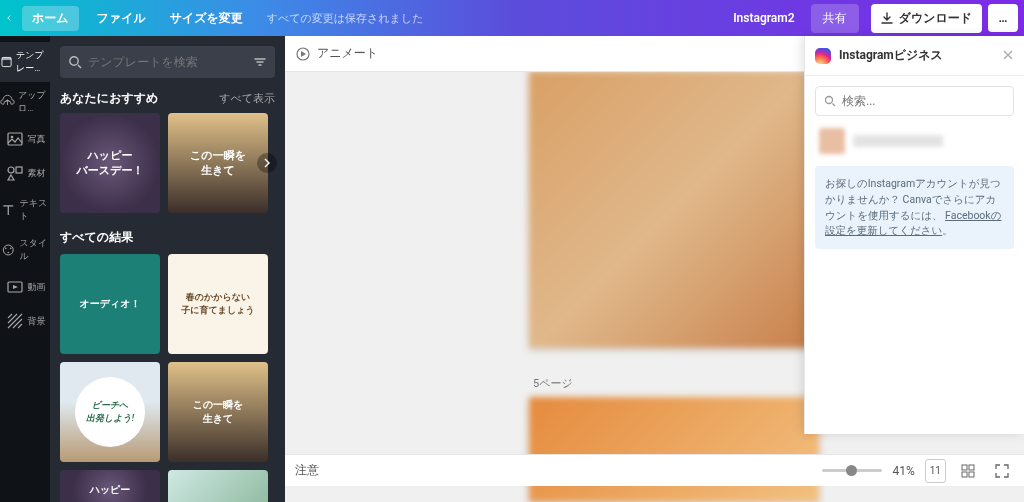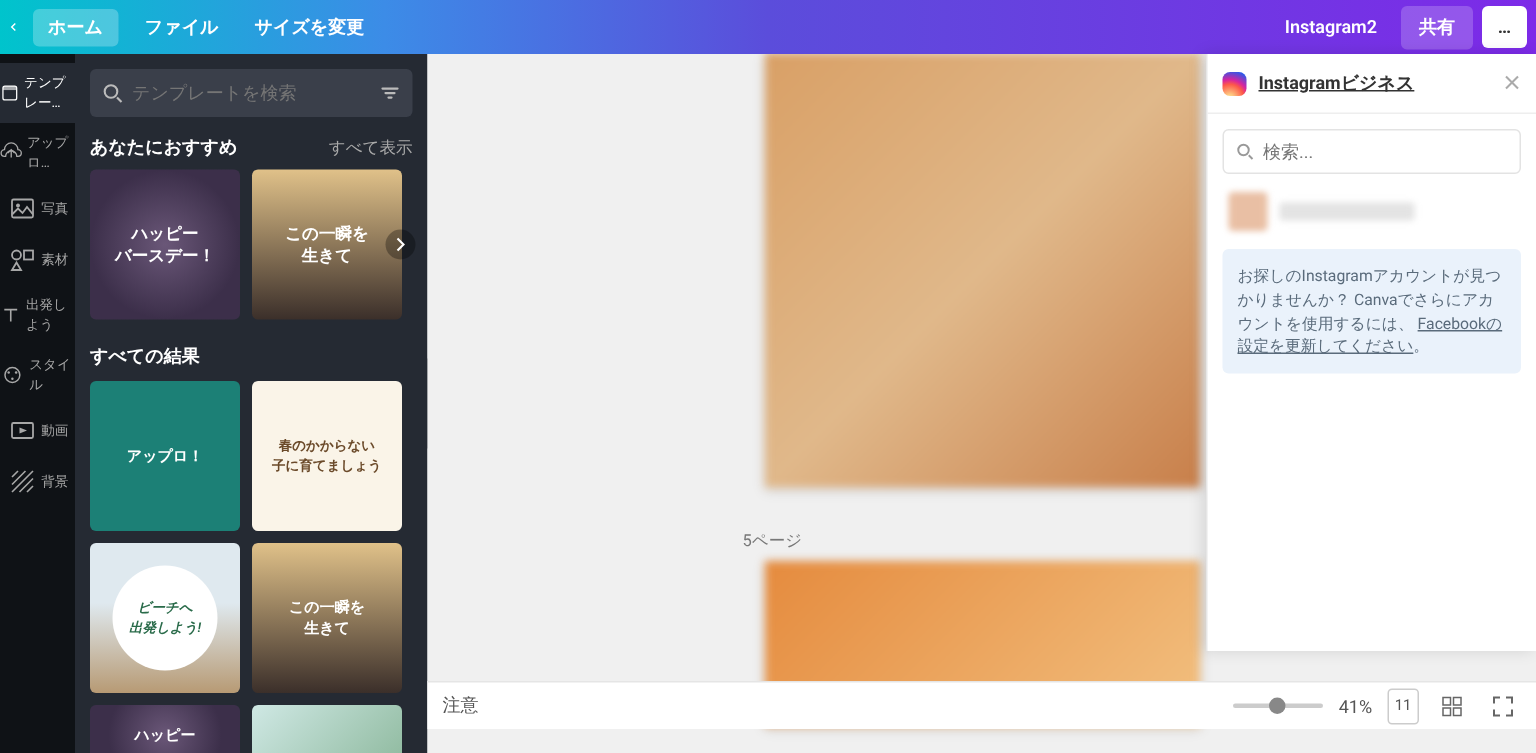--- a/index.html
+++ b/index.html
@@ -6,21 +6,21 @@
 html, body { width: 1024px; height: 502px; overflow: hidden; }
 
 
 .topbar { display: flex; align-items: center; height: 36px; background: linear-gradient(90deg, #00c4cc 0%, #3c8ce7 25%, #5b4ddb 50%, #7d2ae8 100%); color: #fff; font-size: 12px; }
 .topbar .back { width: 16px; display:flex; align-items:center; justify-content:center; padding: 0 4px 0 6px; cursor: pointer; }
 .topbar .home-pill { background: rgba(255,255,255,0.25); border-radius: 4px; padding: 4px 10px; margin: 0 6px; font-weight: 600; cursor: pointer; }
 .topbar .menu-item { padding: 0 12px; cursor: pointer; font-weight: 600; }
 .topbar .status { padding: 0 12px; color: rgba(255,255,255,0.7); font-size: 11px; }
 .topbar .spacer { flex: 1; }
 .topbar .title { padding: 0 10px; font-weight: 600; }
-.topbar .share-btn { background: rgba(255,255,255,0.2); border-radius: 4px; padding: 6px 12px; margin: 0 6px; cursor: pointer; font-weight:700; }
+.topbar .share-btn { background: rgba(255,255,255,0.2); border-radius: 4px; padding: 6px 12px; margin: 0 6px; cursor: pointer; font-weight:400; }
 .topbar .download-btn { background: #fff; color: #333; border-radius: 4px; padding: 6px 10px; margin: 0 6px; cursor: pointer; display:flex; align-items:center; gap:6px; font-weight:600; }
 .topbar .more-btn { background: #fff; color: #333; border-radius: 4px; width: 30px; height: 28px; display:flex; align-items:center; justify-content:center; cursor: pointer; margin: 0 6px 0 0; font-weight:700; }
 
 .body-row { display:flex; height: calc(502px - 36px); }
 
 
 .rail { width: 50px; background: #0f1216; color: #bdbdbd; display:flex; flex-direction:column; align-items:center; padding-top:6px; }
 .rail .rail-item { width: 50px; display:flex; flex-direction:row; align-items:center; justify-content:center; gap:3px; padding: 7px 0; font-size: 9px; cursor:pointer; color:#a7a7a7; }
 .rail .rail-item.active { background:#252a33; color:#fff; }
 .rail .rail-item svg { display:block;}
@@ -38,34 +38,34 @@
 .card { width: 100px; height: 100px; border-radius:4px; overflow:hidden; position:relative; cursor:pointer; display:flex; align-items:center; justify-content:center; text-align:center;}
 .card .ctext { position:relative; z-index:2; font-size:11px; font-weight:700; line-height:1.4;}
 .chev { position:absolute; right:-2px; top:50%; transform:translateY(-50%); width:20px; height:20px; border-radius:50%; background:rgba(0,0,0,0.3); display:flex; align-items:center; justify-content:center; cursor:pointer;}
 .results-grid { display:flex; flex-wrap:wrap; gap:8px; padding: 0 10px;}
 .rcard { width:100px; height:100px; border-radius:4px; cursor:pointer; display:flex; align-items:center; justify-content:center; text-align:center; font-size:10px; font-weight:600; color:#fff;}
 .sp-handle { position:absolute; right:-10px; top:50%; transform:translateY(-50%); width:10px; height:60px; background:#252a33; border-radius:0 8px 8px 0; display:flex; align-items:center; justify-content:center; cursor:pointer;}
 
 
 .canvas-area { flex:1; background:#f0f0f0; display:flex; flex-direction:column; position:relative;}
 .canvas-tools { height:36px; background:#fff; border-bottom:1px solid #e5e5e5; display:flex; align-items:center; padding:0 10px; font-size:12px; color:#555; gap:6px;}
-.canvas-scroll { flex:1; overflow:hidden; position:relative; display:flex; flex-direction:column; align-items:center; padding-top:0px;}
+.canvas-scroll { flex:1; overflow:hidden; position:relative; display:flex; flex-direction:column; align-items:center; padding-top:0px;margin-left:38px;}
 .page-img { width:290px; height:290px; margin: -1px 0 10px 0; background: linear-gradient(135deg,#d9a066,#e0b88a,#c87f4a); box-shadow:0 2px 6px rgba(0,0,0,0.15); filter: blur(3px);}
 .page-label { align-self:flex-start; margin-left: 210px; font-size:11px; color:#777; margin: 18px 0 6px 210px;}
 .page-img2 { width:290px; height:110px; background:linear-gradient(135deg,#e58b3e,#f2c080); filter:blur(3px); box-shadow:0 2px 6px rgba(0,0,0,0.15);}
 .bottom-bar { position:absolute; bottom:16px; left:0; right:0; height:32px; background:#fff; border-top:1px solid #e5e5e5; display:flex; align-items:center; padding:0 10px; font-size:12px; color:#555; gap:10px;}
 .bottom-bar .sp { flex:1;}
 .slider { width:60px; height:3px; background:#ccc; border-radius:2px; position:relative; cursor:pointer;}
 .slider .knob { position:absolute; left:40%; top:-4px; width:11px; height:11px; border-radius:50%; background:#888;}
 .ico-btn { width:24px; height:24px; display:flex; align-items:center; justify-content:center; cursor:pointer; border-radius:3px; color:#555;}
 
 
 .popup { position:absolute; top:0; right:0; width:220px; background:#fff; box-shadow: -2px 0 10px rgba(0,0,0,0.12); border-left:1px solid #e6e6e6; height: calc(100% - 32px - 36px); display:flex; flex-direction:column; z-index:5;}
 .popup-head { display:flex; align-items:center; padding:10px 10px; gap:8px; border-bottom:1px solid #eee;}
-.popup-head .ptitle { flex:1; font-size:12px; font-weight:700; color:#333;text-decoration:underline;}
+.popup-head .ptitle { flex:1; font-size:12px; font-weight:700; color:#333;}
 .popup-head .close { cursor:pointer; color:#999;}
 .popup-search { display:flex; align-items:center; border:1px solid #e3e3e3; border-radius:4px; margin:10px; height:30px; padding:0 8px; gap:6px;}
 .popup-search input { flex:1; border:none; outline:none; font-size:12px;}
 .acct-row { display:flex; align-items:center; gap:8px; padding:2px 14px 10px 14px;}
 .acct-row .av { width:26px; height:26px; border-radius:3px; background:#e9bfa4; filter:blur(2px);}
 .acct-row .an { width:90px; height:12px; background:#e3e3e3; border-radius:2px; filter:blur(2px);}
 .msg-box { background:#eaf2fb; border-radius:4px; margin: 2px 10px; padding:10px; font-size:10.5px; color:#5a6b7b; line-height:1.5;}
 .msg-box .link { text-decoration:underline; cursor:pointer;}
 .ig-grad { width:16px; height:16px; border-radius:5px; background: radial-gradient(circle at 30% 110%, #fdf497 0%, #fd5949 45%, #d6249f 60%, #285AEB 90%);}
 
@@ -83,23 +83,30 @@
 
 <div class="topbar">
   <div class="back">
     <svg width="10" height="10" viewBox="0 0 10 10">
         <path d="M7 1 L3 5 L7 9" stroke="#fff" stroke-width="1.6" fill="none"></path>
       </svg>
   </div>
   <div class="home-pill">ホーム</div>
   <div class="menu-item">ファイル</div>
   <div class="menu-item">サイズを変更</div>
+  <div class="status">すべての変更は保存されました</div>
   <div class="spacer"></div>
   <div class="title">Instagram2</div>
   <div class="share-btn">共有</div>
+  <div class="download-btn">
+    <svg width="12" height="12" viewBox="0 0 12 12">
+        <path d="M6 1v6M3 5l3 3 3-3M1 11h10" stroke="#333" stroke-width="1.4" fill="none" stroke-linecap="round"></path>
+      </svg>
+    <span>ダウンロード</span>
+  </div>
   <div class="more-btn">…</div>
 </div>
 
 <div class="body-row">
   <div class="rail">
     <div class="rail-item active">
       <svg width="20" height="20" viewBox="0 0 20 20">
           <rect x="3" y="3" width="14" height="14" rx="2" fill="none" stroke="#fff" stroke-width="1.3"></rect>
           <rect x="3" y="3" width="14" height="4" fill="#fff" opacity="0.6"></rect>
         </svg>
@@ -125,21 +132,21 @@
           <circle cx="6" cy="7" r="3" fill="none" stroke="#a7a7a7" stroke-width="1.2"></circle>
           <rect x="11" y="4" width="6" height="6" fill="none" stroke="#a7a7a7" stroke-width="1.2"></rect>
           <path d="M6 12l3 5H3z" fill="none" stroke="#a7a7a7" stroke-width="1.2"></path>
         </svg>
       <span>素材</span>
     </div>
     <div class="rail-item">
       <svg width="20" height="20" viewBox="0 0 20 20">
           <path d="M4 5h12M10 5v11" stroke="#a7a7a7" stroke-width="1.5"></path>
         </svg>
-      <span>出発しよう</span>
+      <span>テキスト</span>
     </div>
     <div class="rail-item">
       <svg width="20" height="20" viewBox="0 0 20 20">
           <circle cx="10" cy="10" r="6" fill="none" stroke="#a7a7a7" stroke-width="1.2"></circle>
           <circle cx="7" cy="8" r="1" fill="#a7a7a7"></circle>
           <circle cx="13" cy="8" r="1" fill="#a7a7a7"></circle>
           <circle cx="10" cy="13" r="1" fill="#a7a7a7"></circle>
         </svg>
       <span>スタイル</span>
     </div>
@@ -195,21 +202,21 @@
       </div>
     </div>
 
     <div class="sp-section" style="margin-top:8px;">
       <div class="sp-head">
           <span style="font-weight:700">すべての結果</span>
         </div>
     </div>
     <div class="results-grid">
       <div class="rcard bg-teal">
-          <span style="white-space:pre-line">アップロ！</span>
+          <span style="white-space:pre-line">オーディオ！</span>
         </div>
       <div class="rcard bg-floral">
           <span style="white-space:pre-line;font-size:9px;">春のかからない
 子に育てましょう</span>
         </div>
       <div class="rcard bg-beach">
           <div class="circle"></div>
           <span style="position:relative;z-index:2;color:#2a6b4a;font-style:italic;font-size:9px;white-space:pre-line">ビーチへ
 出発しよう!</span>
         </div>
@@ -224,20 +231,27 @@
     </div>
 
     <div class="sp-handle">
       <svg width="6" height="10" viewBox="0 0 6 10">
           <path d="M5 1L1 5l4 4" stroke="#888" stroke-width="1.2" fill="none"></path>
         </svg>
     </div>
   </div>
 
   <div class="canvas-area">
+    <div class="canvas-tools">
+      <svg width="16" height="16" viewBox="0 0 16 16">
+          <circle cx="8" cy="8" r="6" fill="none" stroke="#777" stroke-width="1.2"></circle>
+          <path d="M6 5v6l5-3z" fill="#777"></path>
+        </svg>
+      <span>アニメート</span>
+    </div>
     <div class="canvas-scroll">
       <div class="page-img"></div>
       <div class="page-label">5ページ</div>
       <div class="page-img2"></div>
     </div>
 
     <div class="popup">
       <div class="popup-head">
         <div class="ig-grad"></div>
         <div class="ptitle">Instagramビジネス</div>

